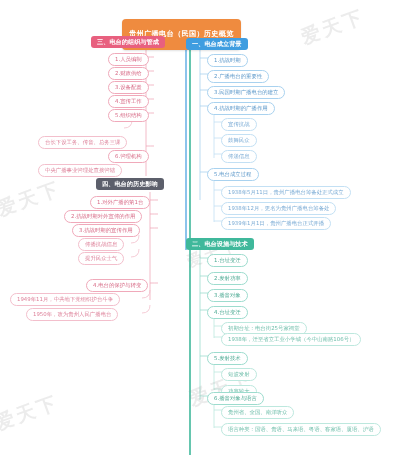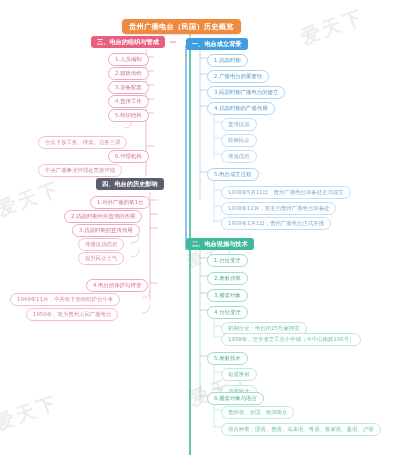--- a/index.html
+++ b/index.html
@@ -33,23 +33,24 @@
     display:flex;align-items:center;justify-content:center;
   }
 
   
   .root{
     background:#ef8b3f;
     color:#ffffff;
     border-radius:4px;
     font-size:7.2px;
     font-weight:bold;
-    padding:4px 7px;
+    padding:12px 7px;
     letter-spacing:.3px;
     box-shadow:0 1px 2px rgba(0,0,0,.12);
+    font-family:Liberation Mono, monospace;
   }
 
   
   .h-pink{
     background:#e8607f;color:#fff;border-radius:3px;
     font-size:6.2px;font-weight:bold;padding:3px 6px;
   }
   .h-gray{
     background:#5c5f6b;color:#fff;border-radius:3px;
     font-size:6.2px;font-weight:bold;padding:3px 6px;

